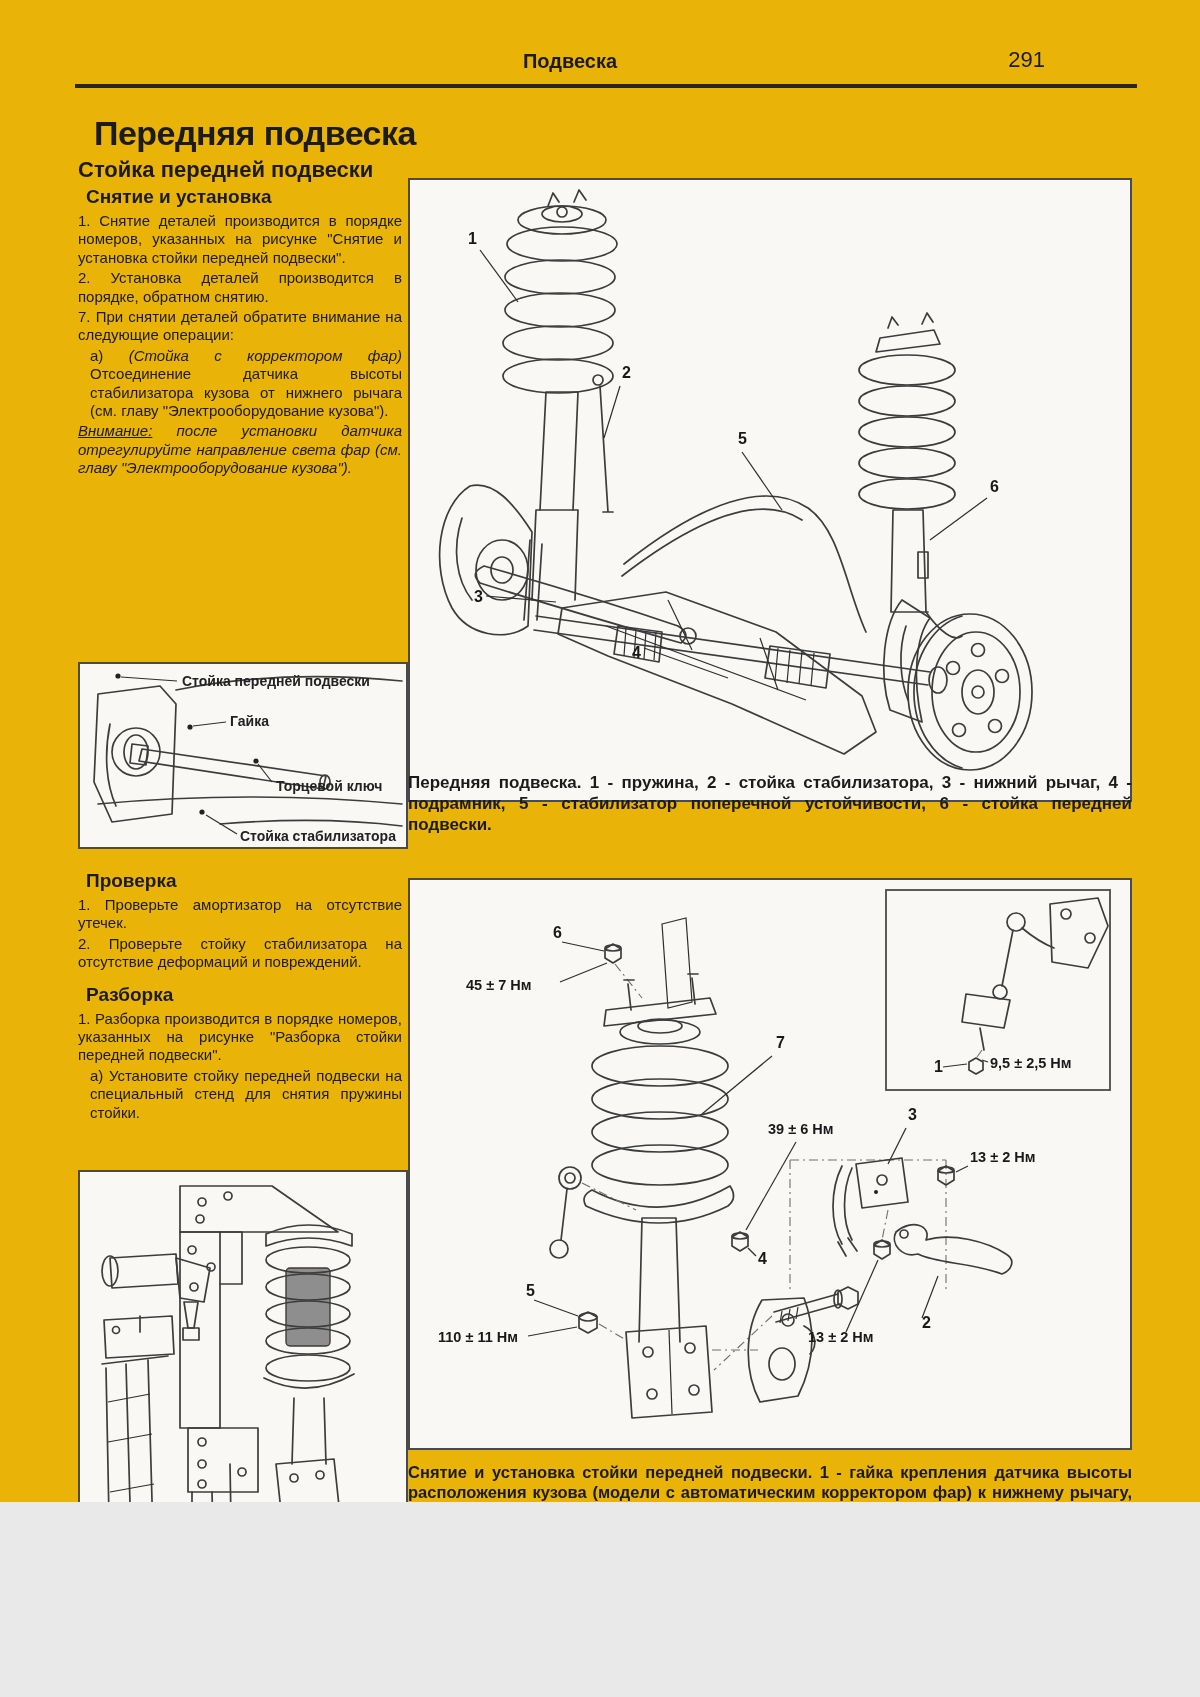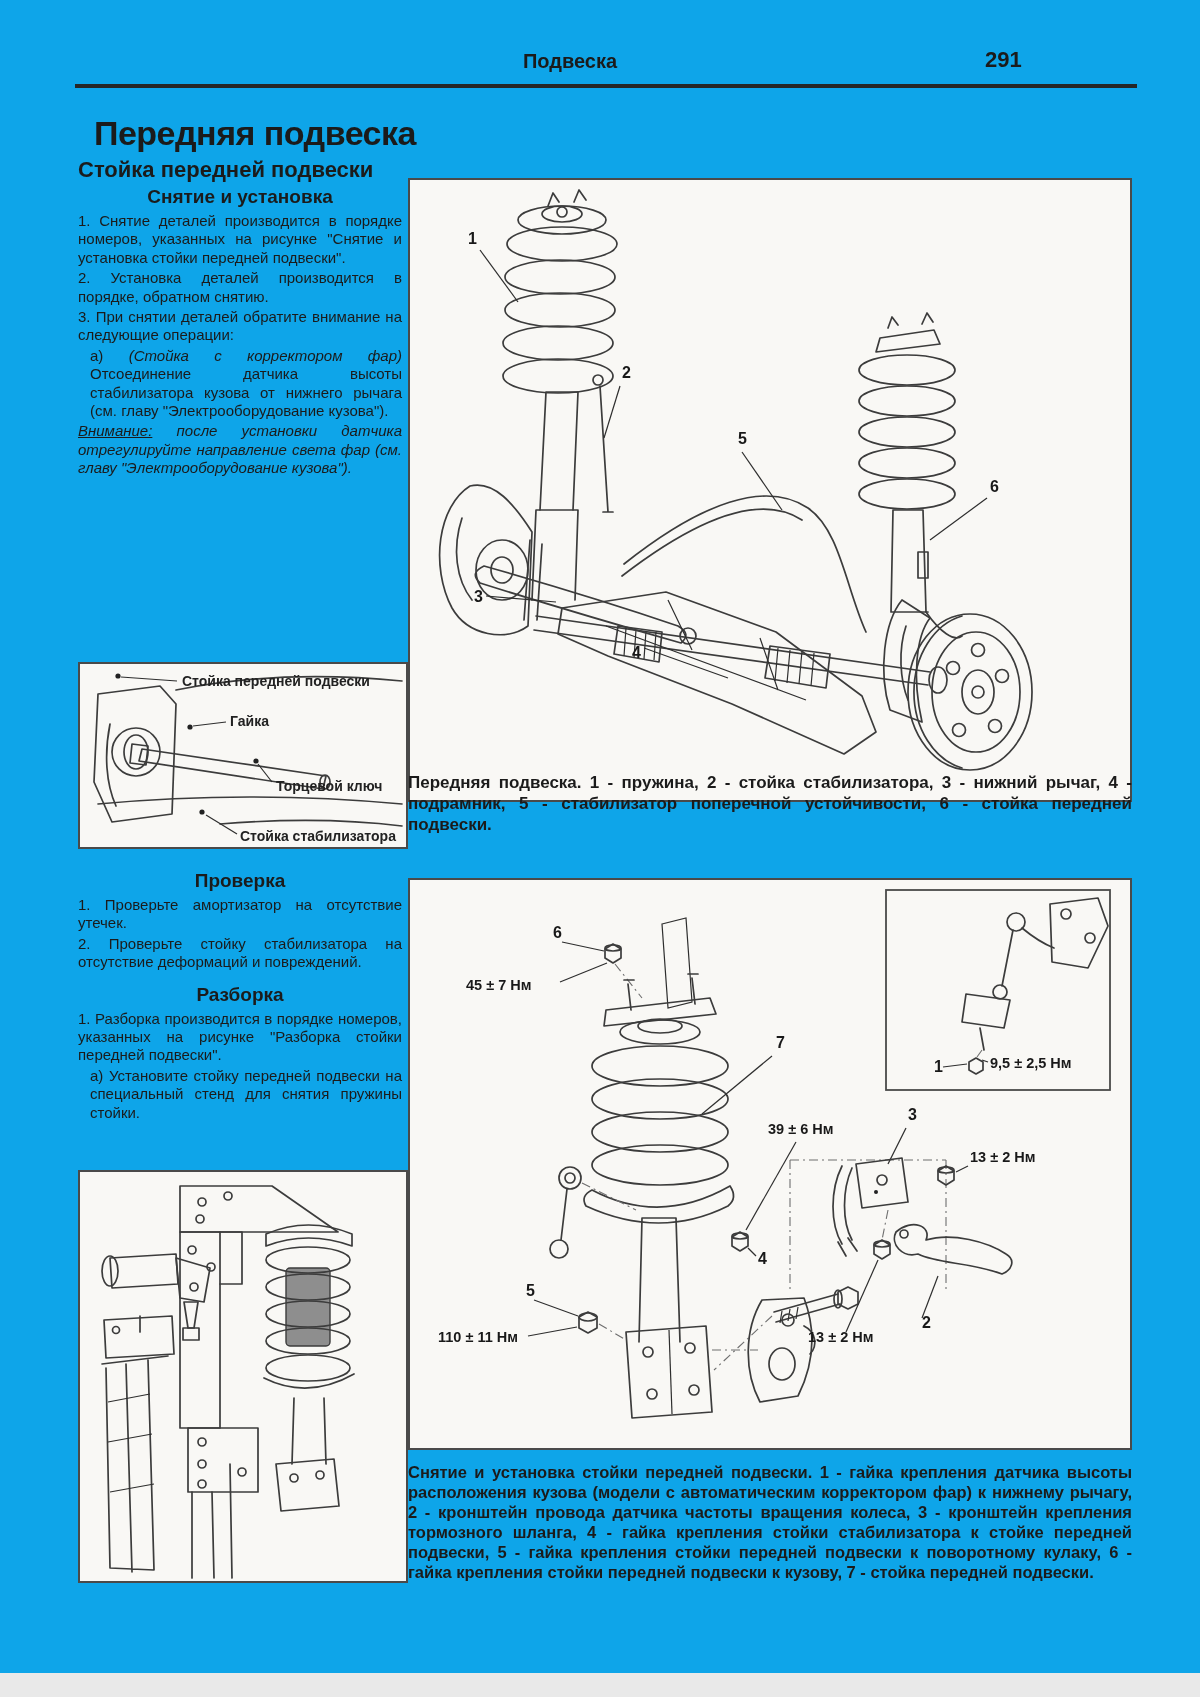--- a/index.html
+++ b/index.html
@@ -1,32 +1,32 @@
 <!DOCTYPE html>
 <html lang="ru"><head>
 <meta charset="utf-8">
 <style>
   html,body{margin:0;padding:0;background:#e9e9e9}
-  .page{position:relative;width:1200px;height:1673px;background:#0ea5e9;
+  .page{position:relative;width:1200px;height:1502px;background:#eab308;
         font-family:"Liberation Sans",sans-serif;color:#1b1b1b;overflow:hidden}
   
   .hdr-chapter{position:absolute;top:50px;left:0;width:1140px;text-align:center;
                font-size:20px;font-weight:700}
-  .hdr-pagenum{position:absolute;top:47px;left:985px;width:60px;
-               font-size:22px;font-weight:700}
+  .hdr-pagenum{position:absolute;top:47px;left:985px;width:60px;text-align:right;
+               font-size:22px;font-weight:400}
   .hdr-rule{position:absolute;top:84px;left:75px;width:1062px;height:4px;background:#262626}
   .page-title{position:absolute;top:98px;left:78px;font-size:34px;font-weight:800;
               letter-spacing:-.5px;margin:16px}
   
   .colL{position:absolute;left:78px;width:324px;font-size:15px;line-height:18.4px;
         text-align:justify}
   .colL.t1{top:157px}
   .colL.t2{top:866px}
   .colL h2{font-size:22px;line-height:25px;margin:0 0 4px;font-weight:800;text-align:left}
-  .colL h3{font-size:19px;line-height:22px;margin:4px 8px 4px;font-weight:800;text-align:center}
+  .colL h3{font-size:19px;line-height:22px;margin:4px 8px 4px;font-weight:800;text-align:left}
   .colL h3.gap{margin-top:12px}
   .colL p{margin:0 0 2px}
   .colL p.ind{margin-left:12px}
   .italic{font-style:italic}
   .warn-label{text-decoration:underline}
   
   .fig{position:absolute;border:2px solid #4a4a4a;box-sizing:border-box;background:#f9f8f5}
   .fig1{left:78px;top:662px;width:330px;height:187px}
   .fig2{left:78px;top:1170px;width:330px;height:413px}
   .fig3{left:408px;top:178px;width:724px;height:624px}
@@ -55,21 +55,21 @@
   <div class="hdr-pagenum">291</div>
   <div class="hdr-rule"></div>
 
   <h1 class="page-title">Передняя подвеска</h1>
 
   <div class="colL t1">
     <h2>Стойка передней подвески</h2>
     <h3>Снятие и установка</h3>
     <p>1. Снятие деталей производится в порядке номеров, указанных на рисунке "Снятие и установка стойки передней подвески".</p>
     <p>2. Установка деталей производится в порядке, обратном снятию.</p>
-    <p>3. При снятии деталей обратите внимание на следующие операции:</p>
+    <p>7. При снятии деталей обратите внимание на следующие операции:</p>
     <p class="ind"><span>а) </span><span class="italic">(Стойка с корректором фар)</span><span> Отсоединение датчика высоты стабилизатора кузова от нижнего рычага (см. главу "Электрооборудование кузова").</span></p>
     <p class="italic"><span class="warn-label">Внимание:</span><span> после установки датчика отрегулируйте направление света фар (см. главу "Электрооборудование кузова").</span></p>
   </div>
 
   <div class="fig fig1">
     <svg viewBox="0 0 326 183">
       <path class="ln" d="M96,26 Q200,5 322,17"></path>
       <g>
         <path class="ln" d="M18,30 L80,22 L96,40 L92,150 L32,158 L14,118 Z"></path>
         <circle class="ln" cx="56" cy="88" r="24"></circle>

